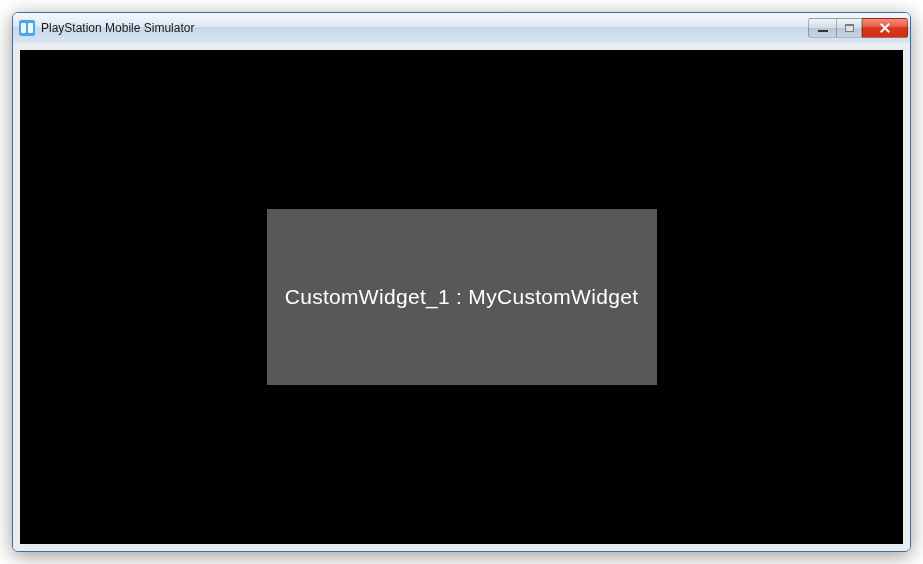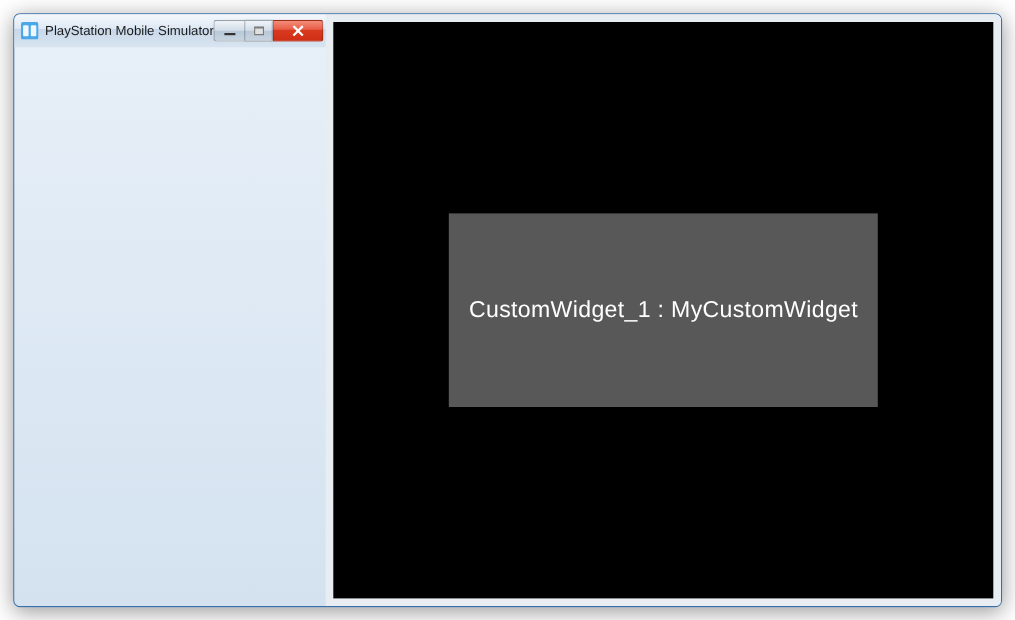--- a/index.html
+++ b/index.html
@@ -19,21 +19,21 @@
 
     .window {
       width: 100%;
       height: 100%;
       background: linear-gradient(to bottom, #e8f0f8 0%, #d4e2f0 100%);
       border: 1px solid #3a6ea5;
       border-radius: 6px;
       box-shadow: 0 4px 20px rgba(0,0,0,0.4);
       overflow: hidden;
       display: flex;
-      flex-direction: row;
+      flex-direction: column;
     }
 
     .titlebar {
       height: 30px;
       background: linear-gradient(to bottom, #f4f8fc 0%, #dde8f4 45%, #c8d8ea 46%, #d8e4f0 100%);
       display: flex;
       align-items: center;
       padding: 0 2px 0 6px;
       position: relative;
     }

